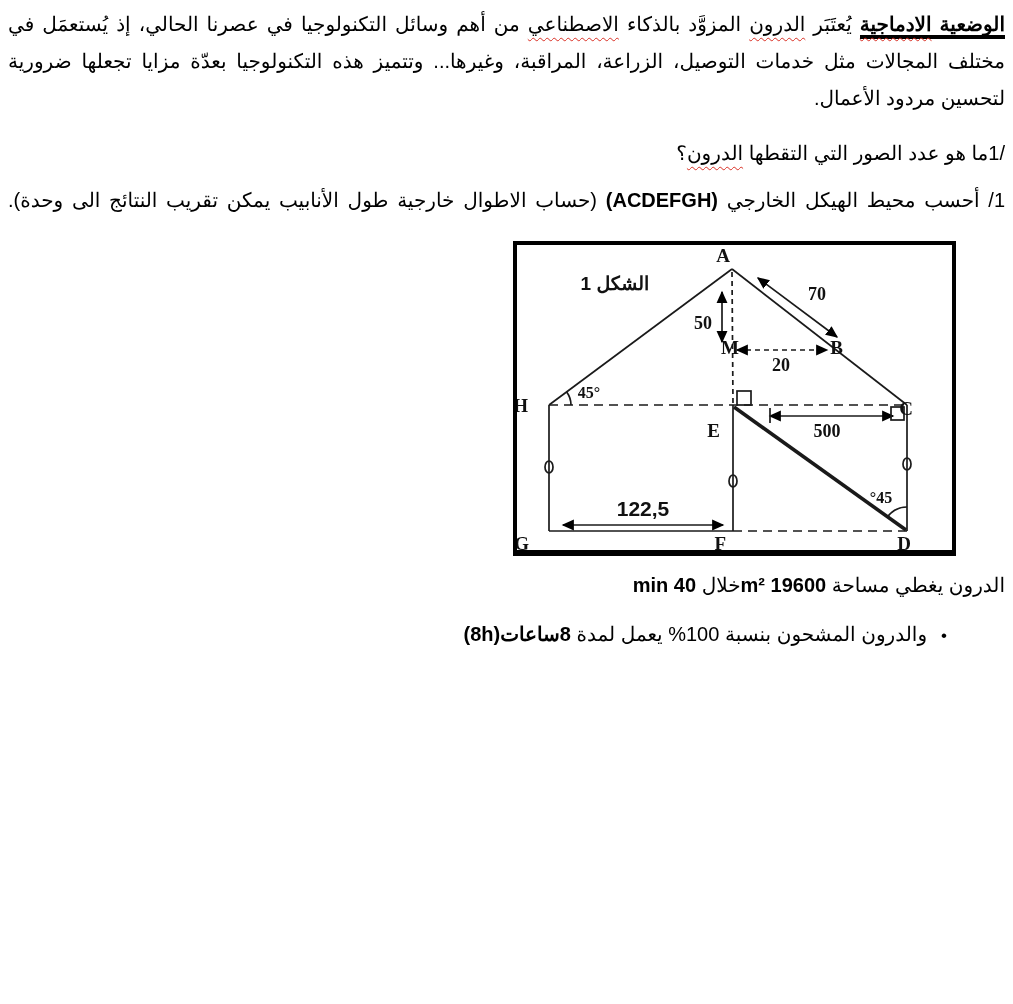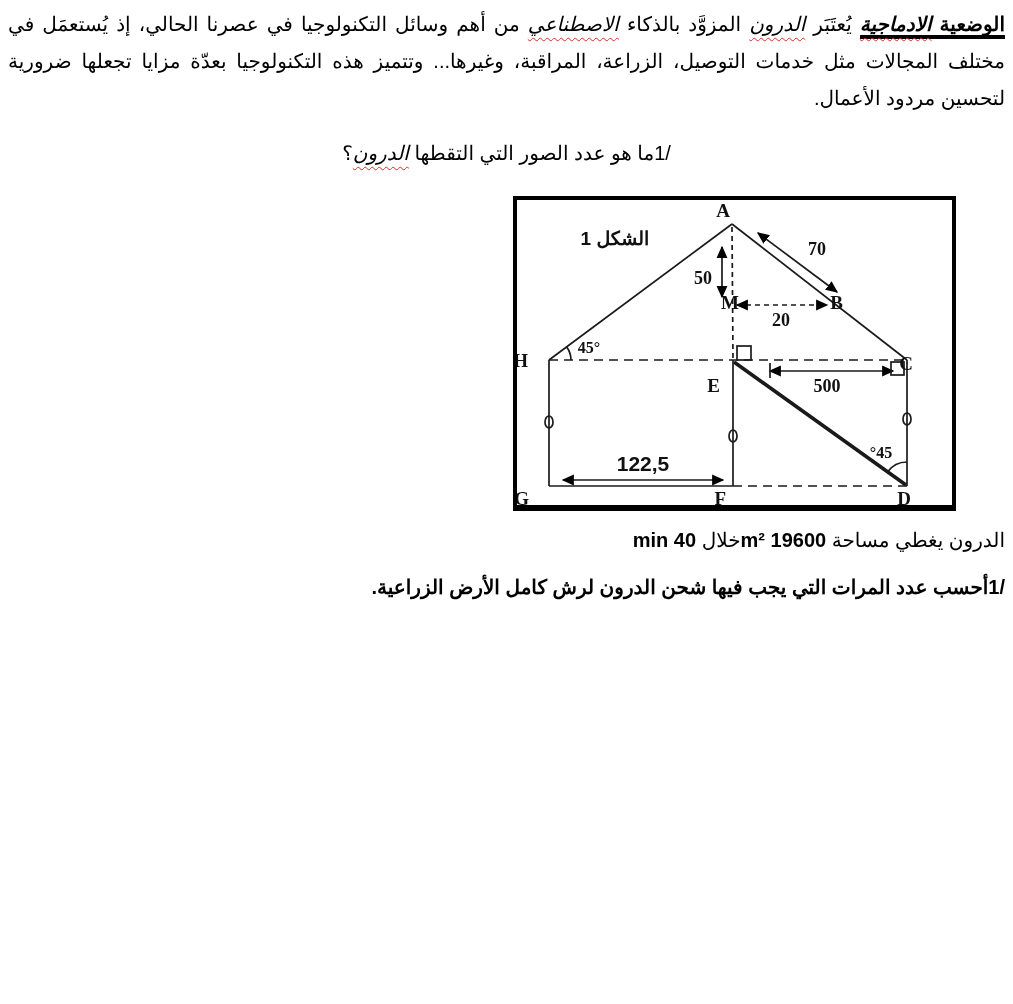--- a/index.html
+++ b/index.html
@@ -9,26 +9,26 @@
     direction:rtl;overflow:hidden;
   }
   .doc{padding:6px 8px 0 8px;}
   .p{line-height:37px;text-align:right;}
   .jm{text-align:justify;text-align-last:right;}
   .jf{text-align:justify;text-align-last:justify;}
   .b{font-weight:700;}
   .hu{border-bottom:4px solid #000;padding-bottom:0;}
   .rs{text-decoration-line:underline;text-decoration-style:wavy;
       text-decoration-color:#d93025;text-decoration-thickness:1px;
-      text-underline-offset:6px;font-style:italic;}
+      text-underline-offset:6px;}
   .bd{text-decoration-line:underline;text-decoration-style:double;
       text-decoration-color:#2a5bd7;text-decoration-thickness:2.5px;
       text-underline-offset:4px;}
   #p1{margin-bottom:18px;}
-  #p2-question{margin-top:10px;text-align:center;}
+  #p2-question{margin-top:10px;}
   #p3{margin-top:4px;}
   #p3-units{margin-top:10px;}
   #p3-question{margin-top:12px;line-height:33px;}
   .figbox{
     box-sizing:content-box;width:435px;height:305px;
     margin:24px 49px 0 auto;border:4px solid #000;border-bottom-width:6px;
     background:#fff;
   }
   .figbox svg{display:block;}
   #p4{margin-top:11px;}
@@ -44,20 +44,21 @@
 
 <div class="doc">
 
   <div id="p1" class="p jm"><span class="b hu">الوضعية </span><span class="b hu rs">الادماجية</span><span> يُعتَبَر </span><span class="rs">الدرون</span><span> المزوَّد بالذكاء </span><span class="rs">الاصطناعي</span><span> من أهم وسائل التكنولوجيا في عصرنا الحالي، إذ يُستعمَل في مختلف المجالات مثل خدمات التوصيل، الزراعة، المراقبة، وغيرها... وتتميز هذه التكنولوجيا بعدّة مزايا تجعلها ضرورية لتحسين مردود الأعمال.</span></div>
 
   <div>
     <div id="p2-question" class="p"><span>/1</span><span>ما هو عدد الصور التي التقطها </span><span class="rs">الدرون</span><span>؟</span></div>
   </div>
 
   <div id="p3">
+    <div id="p3-question" class="p jf"><span>1/ أحسب محيط الهيكل الخارجي </span><span class="b">(ACDEFGH)</span><span> (حساب الاطوال خارجية طول الأنابيب يمكن تقريب النتائج الى وحدة).</span></div>
   </div>
 
   <div class="figbox">
     <svg width="435" height="305" viewBox="0 0 435 305">
       <defs>
         <marker id="ah" viewBox="0 0 10 10" refX="8" refY="5" markerWidth="8" markerHeight="8" orient="auto-start-reverse">
           <path d="M0,1 L9,5 L0,9 z"></path>
         </marker>
       </defs>
       <g class="thin">
@@ -104,16 +105,18 @@
         <text x="72" y="153" font-size="16">45°</text>
         <text x="364" y="258" font-size="16">°45</text>
       </g>
       <text x="126" y="271" text-anchor="middle" font-family="Liberation Sans,sans-serif" font-weight="bold" font-size="21">122,5</text>
       <text x="98" y="45" text-anchor="middle" font-family="Liberation Sans,sans-serif" font-weight="bold" font-size="19">الشكل 1</text>
     </svg>
   </div>
 
   <div id="p4">
     <div id="p4-coverage" class="p"><span>الدرون يغطي مساحة  </span><span class="b">19600 m²</span><span>خلال </span><span class="b">40 min</span></div>
-    <div id="p4-question" class="p"><span class="b">/1أحسب عدد المرات التي يجب فيها شحن الدرون لرش كامل الأرض الزراعية.</span></div>
+    <div class="p bullet-line">
+      <span class="bullet-dot">•</span><span><span>والدرون المشحون بنسبة 100% يعمل لمدة  </span><span class="b">8</span><span class="b">ساعات</span><span class="b">(8h)</span></span>
+    </div>
   </div>
 
 </div>
 
 </body></html>

